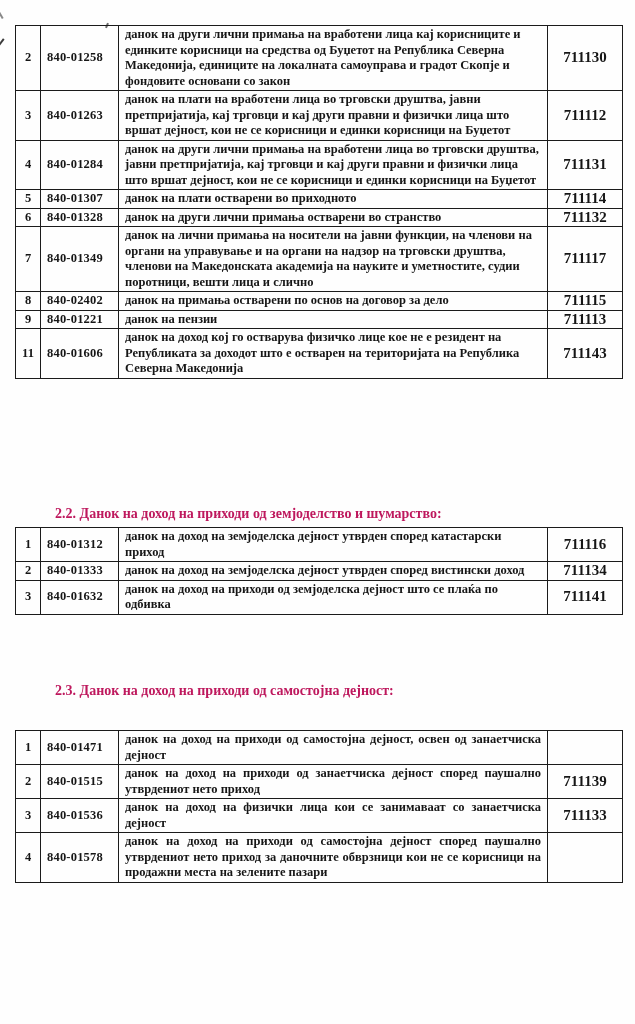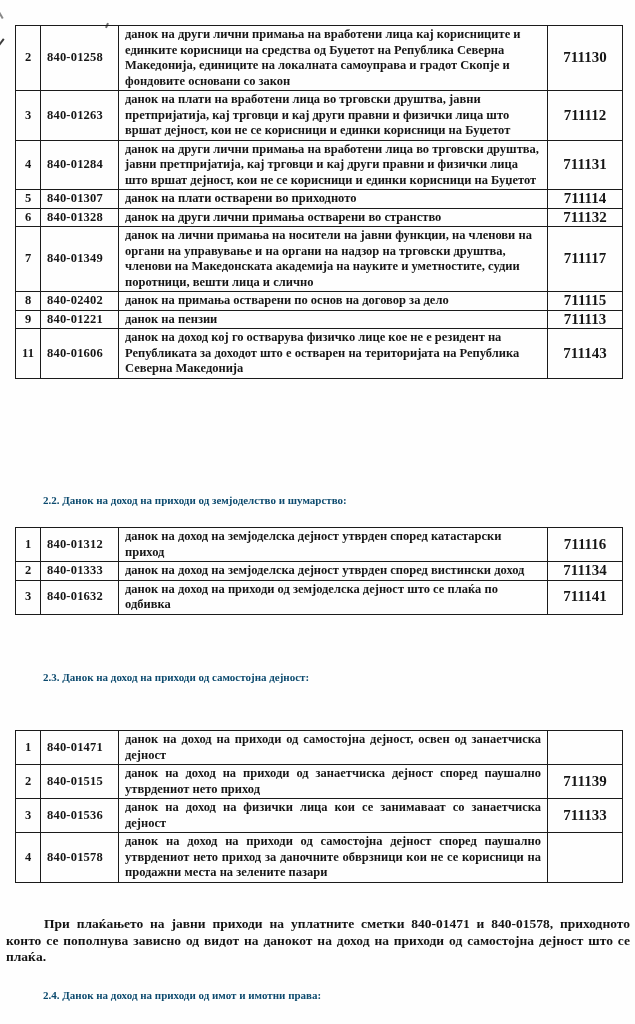--- a/index.html
+++ b/index.html
@@ -19,22 +19,22 @@
   }
   .td-num{text-align:center;padding:1px 2px;}
   .td-acct{text-align:left;letter-spacing:.2px;}
   .td-desc{text-align:left;margin-left:12px;}
   .t3 .td-desc{text-align:justify;}
   .td-code{text-align:center;font-size:15px;}
   .t1{top:25px;}
   .t2{top:527px;}
   .t3{top:730px;}
   .heading{
-    position:absolute;left:43px;margin:0;
-    font-size:11px;font-weight:bold;white-space:nowrap;color:#0c4a6e;
+    position:absolute;left:43px;margin:12px;
+    font-size:14px;font-weight:bold;white-space:nowrap;color:#be185d;
   }
   .h22{top:494px;}
   .h23{top:671px;}
   .h24{top:989px;}
   .para{
     position:absolute;left:6px;top:916px;width:624px;margin:0;
     font-size:13.5px;line-height:16.5px;font-weight:bold;
     text-align:justify;text-indent:38px;color:#141414;
   }
   .artifact{position:absolute;background:#3a3a3a;}
@@ -194,17 +194,15 @@
 
         <tr>
           <td class="td-num">4</td>
           <td class="td-acct">840-01578</td>
           <td class="td-desc">данок на доход на приходи од самостојна дејност според паушално утврдениот нето приход за даночните обврзници кои не се корисници на продажни места на зелените пазари</td>
           <td class="td-code"></td>
         </tr>
       </tbody>
   </table>
 
-  <p class="para">При плаќањето на јавни приходи на уплатните сметки 840-01471 и 840-01578, приходното конто се пополнува зависно од видот на данокот на доход на приходи од самостојна дејност што се плаќа.</p>
-
-  <p class="heading h24">2.4. Данок на доход на  приходи од имот и имотни права:</p>
+
 
 </div>
 
 </body></html>

